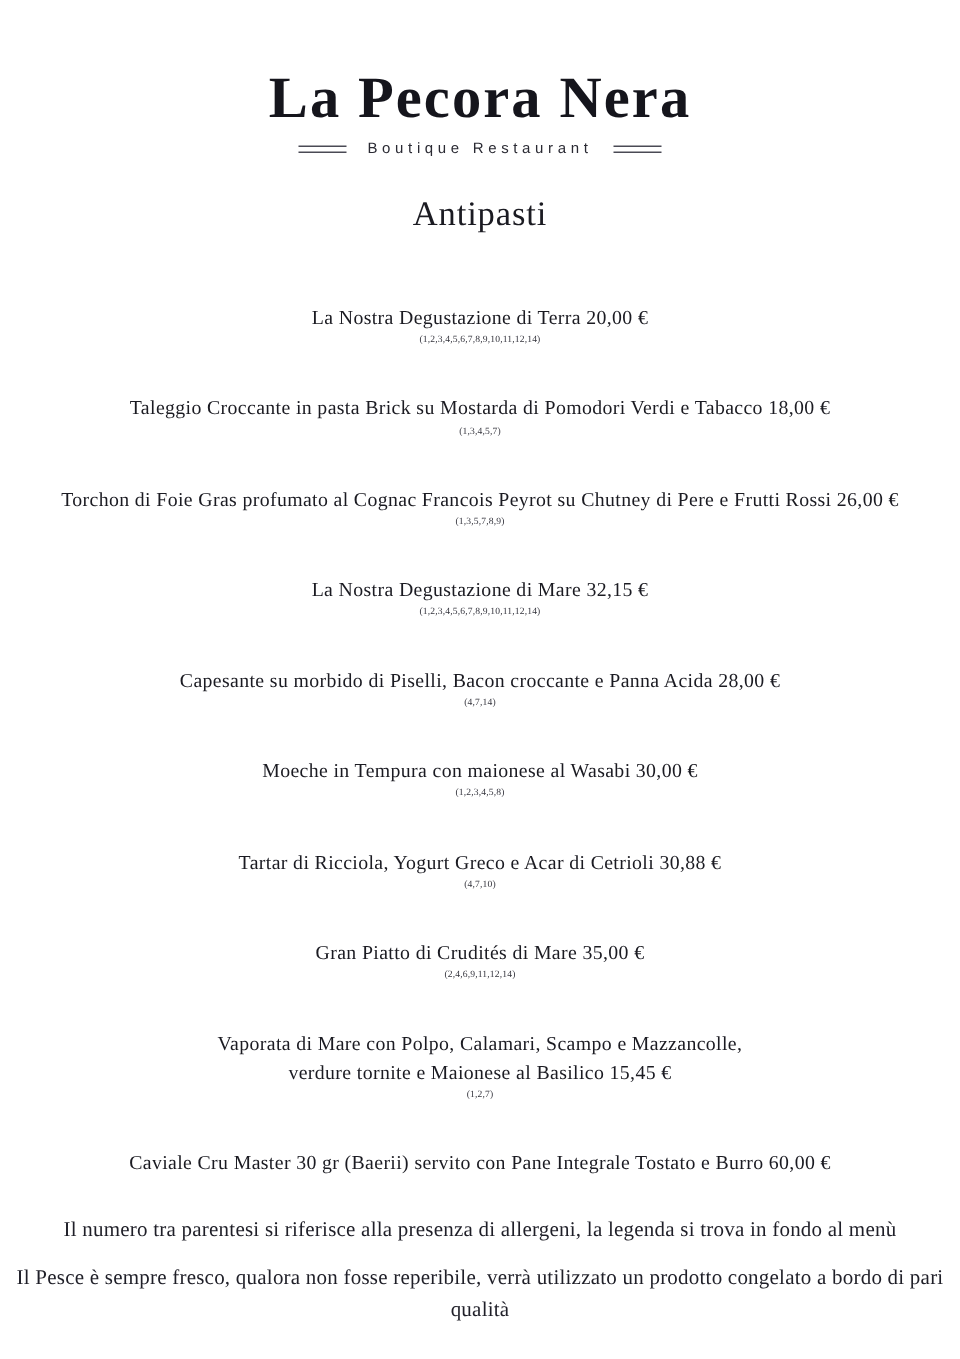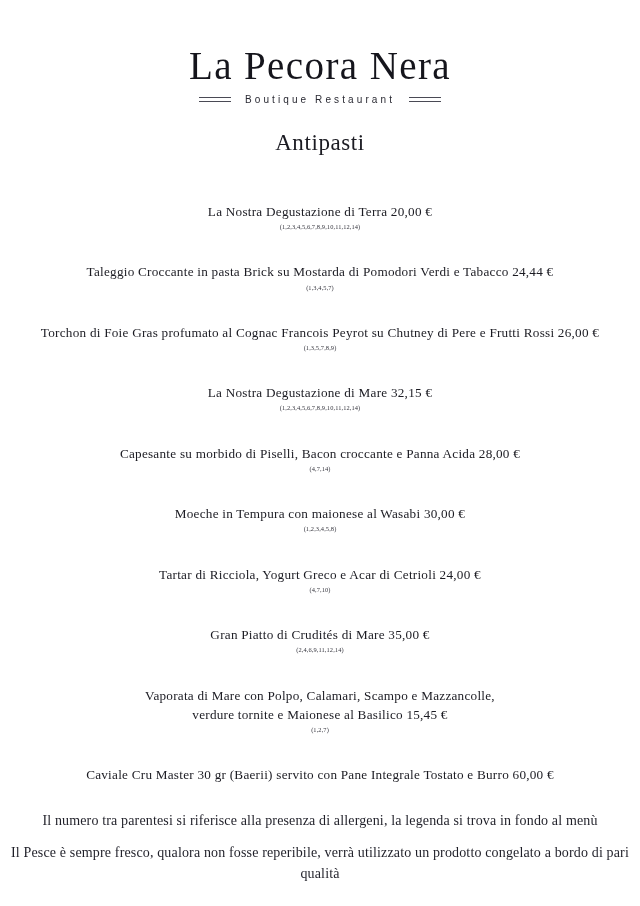--- a/index.html
+++ b/index.html
@@ -27,21 +27,21 @@
 
   
   .masthead {
     width: 100%;
     text-align: center;
     padding-top: 46px;
   }
   .brand-title {
     font-family: "Liberation Serif", "DejaVu Serif", serif;
     font-size: 39px;
-    font-weight: 400;
+    font-weight: 700;
     letter-spacing: 1.4px;
     color: #15151c;
     line-height: 1.05;
     white-space: nowrap;
   }
   .brand-sub-row {
     display: flex;
     align-items: center;
     justify-content: center;
     gap: 14px;
@@ -154,21 +154,21 @@
   <div class="section-heading">Antipasti</div>
 
   <div class="menu-list">
 
     <div class="menu-item">
       <div class="item-name">La Nostra Degustazione di Terra 20,00 €</div>
       <div class="item-allergens">(1,2,3,4,5,6,7,8,9,10,11,12,14)</div>
     </div>
 
     <div class="menu-item">
-      <div class="item-name">Taleggio Croccante in pasta Brick su Mostarda di Pomodori Verdi e Tabacco 24,44 €</div>
+      <div class="item-name">Taleggio Croccante in pasta Brick su Mostarda di Pomodori Verdi e Tabacco 18,00 €</div>
       <div class="item-allergens">(1,3,4,5,7)</div>
     </div>
 
     <div class="menu-item">
       <div class="item-name">Torchon di Foie Gras profumato al Cognac Francois Peyrot su Chutney di Pere e Frutti Rossi 26,00 €</div>
       <div class="item-allergens">(1,3,5,7,8,9)</div>
     </div>
 
     <div class="menu-item">
       <div class="item-name">La Nostra Degustazione di Mare 32,15 €</div>
@@ -179,21 +179,21 @@
       <div class="item-name">Capesante su morbido di Piselli, Bacon croccante e Panna Acida 28,00 €</div>
       <div class="item-allergens">(4,7,14)</div>
     </div>
 
     <div class="menu-item">
       <div class="item-name">Moeche in Tempura con maionese al Wasabi 30,00 €</div>
       <div class="item-allergens">(1,2,3,4,5,8)</div>
     </div>
 
     <div class="menu-item">
-      <div class="item-name">Tartar di Ricciola, Yogurt Greco e Acar di Cetrioli 24,00 €</div>
+      <div class="item-name">Tartar di Ricciola, Yogurt Greco e Acar di Cetrioli 30,88 €</div>
       <div class="item-allergens">(4,7,10)</div>
     </div>
 
     <div class="menu-item">
       <div class="item-name">Gran Piatto di Crudités di Mare 35,00 €</div>
       <div class="item-allergens">(2,4,6,9,11,12,14)</div>
     </div>
 
     <div class="menu-item">
       <div class="item-name" style="max-width:380px;margin:0 auto;">Vaporata di Mare con Polpo, Calamari, Scampo e Mazzancolle, verdure tornite e Maionese al Basilico 15,45 €</div>

